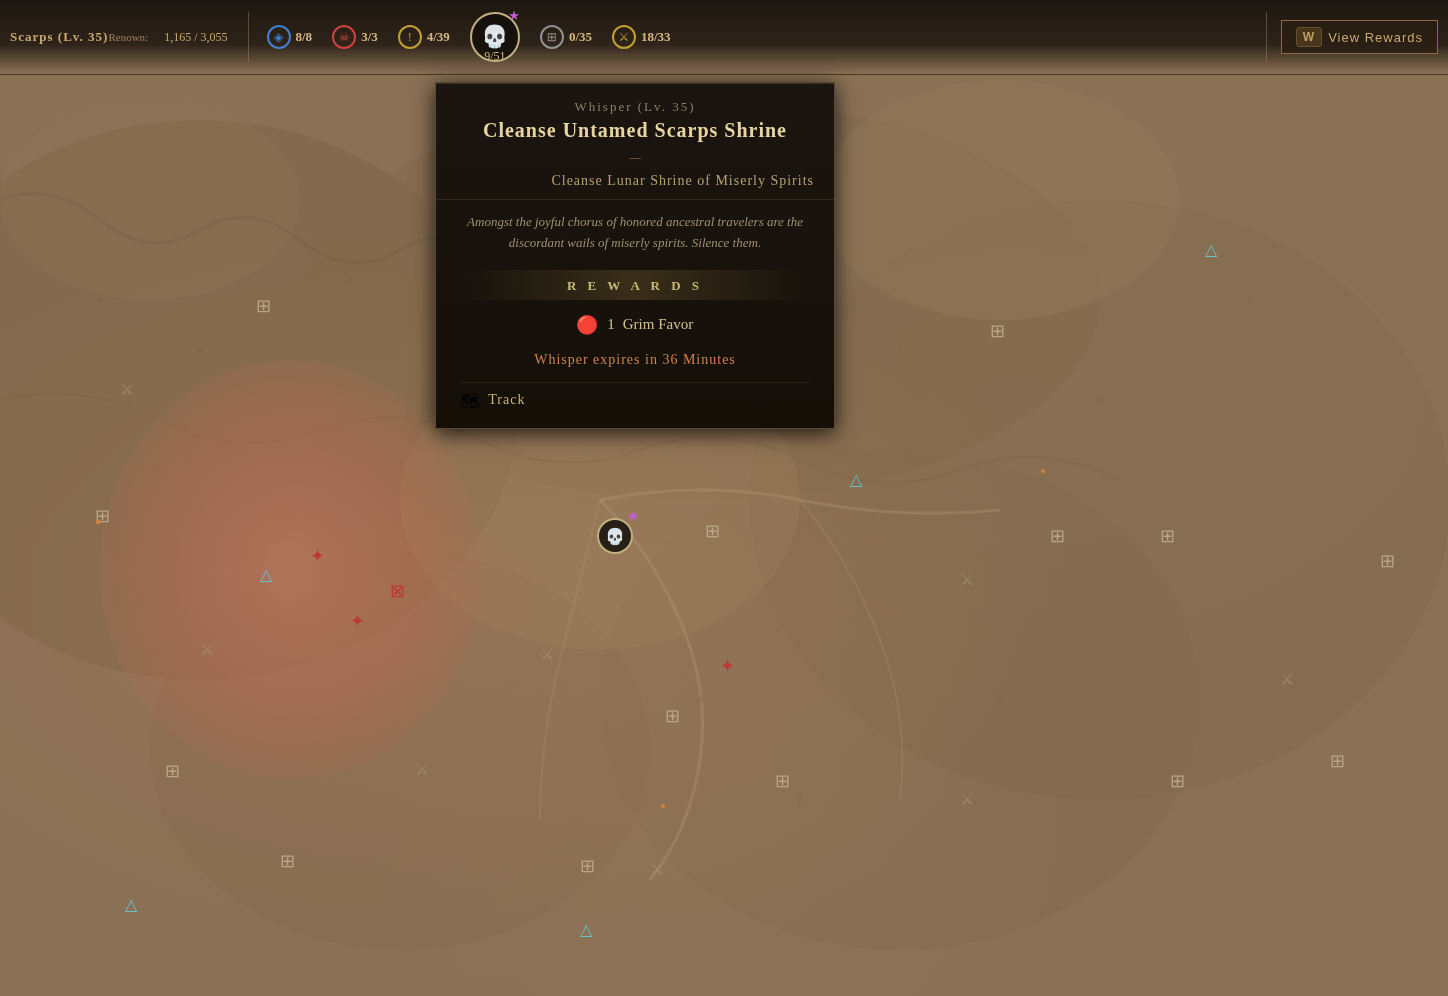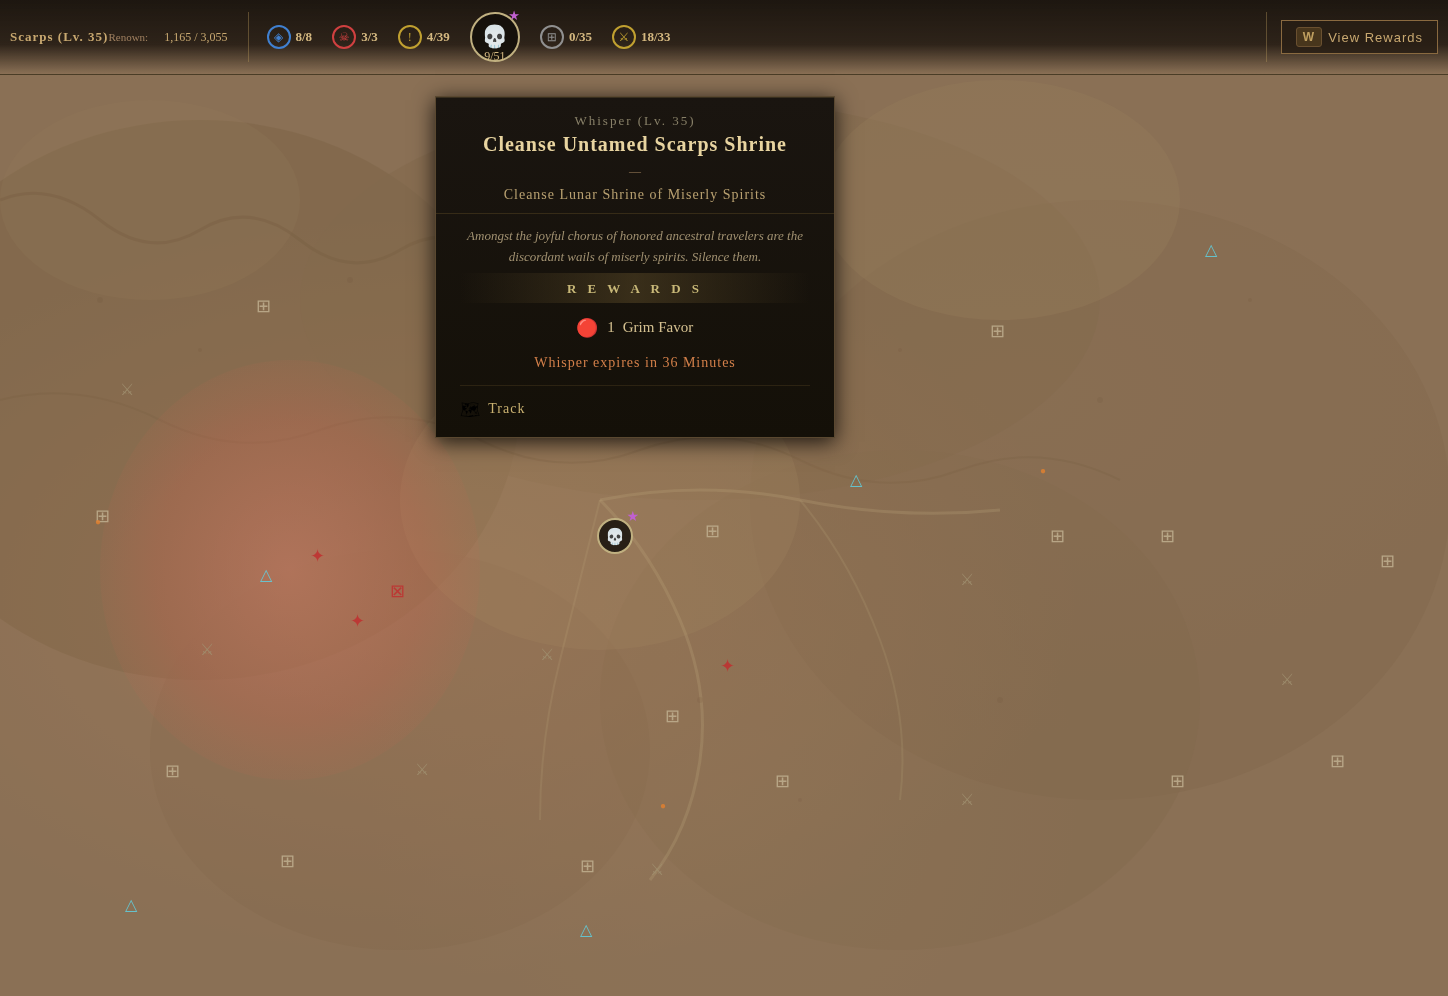--- a/index.html
+++ b/index.html
@@ -128,21 +128,21 @@
       color: #c0a060;
       padding: 2px 6px;
       font-size: 12px;
       font-weight: bold;
       border-radius: 3px;
     }
 
     
     #whisper-popup {
       position: absolute;
-      top: 96px;
+      top: 82px;
       left: 435px;
       width: 400px;
       background: linear-gradient(180deg, #1a1510 0%, #141008 100%);
       border: 1px solid #5a4830;
       box-shadow: 0 4px 20px rgba(0,0,0,0.8), inset 0 1px 0 rgba(180,150,90,0.2);
       padding: 0;
     }
 
     .popup-header {
       text-align: center;
@@ -167,34 +167,35 @@
     .popup-divider-ornament {
       color: #8a7050;
       font-size: 12px;
       margin-bottom: 8px;
     }
 
     .popup-subtitle {
       color: #b8a070;
       font-size: 14px;
       letter-spacing: 1px;
+      text-align: right;
     }
 
     .popup-body {
       padding: 12px 24px 14px;
       border-top: 1px solid rgba(100,80,40,0.4);
     }
 
     .popup-lore {
       color: #a09070;
       font-size: 13px;
       font-style: italic;
       text-align: center;
       line-height: 1.6;
-      margin-bottom: 5px;
+      margin-bottom: 16px;
     }
 
     .popup-rewards-header {
       background: linear-gradient(90deg, transparent, rgba(80,65,35,0.6), transparent);
       text-align: center;
       padding: 6px;
       margin-bottom: 14px;
     }
 
     .popup-rewards-title {
@@ -230,21 +231,21 @@
     .expires-text {
       color: #d4804a;
       font-size: 14px;
       letter-spacing: 1px;
     }
 
     .popup-track-row {
       display: flex;
       align-items: center;
       gap: 8px;
-      padding: 14px 0 4px;
+      padding: 8px 0 4px;
       border-top: 1px solid rgba(100,80,40,0.3);
     }
 
     .track-icon {
       font-size: 16px;
     }
 
     .track-label {
       color: #c8b070;
       font-size: 14px;

